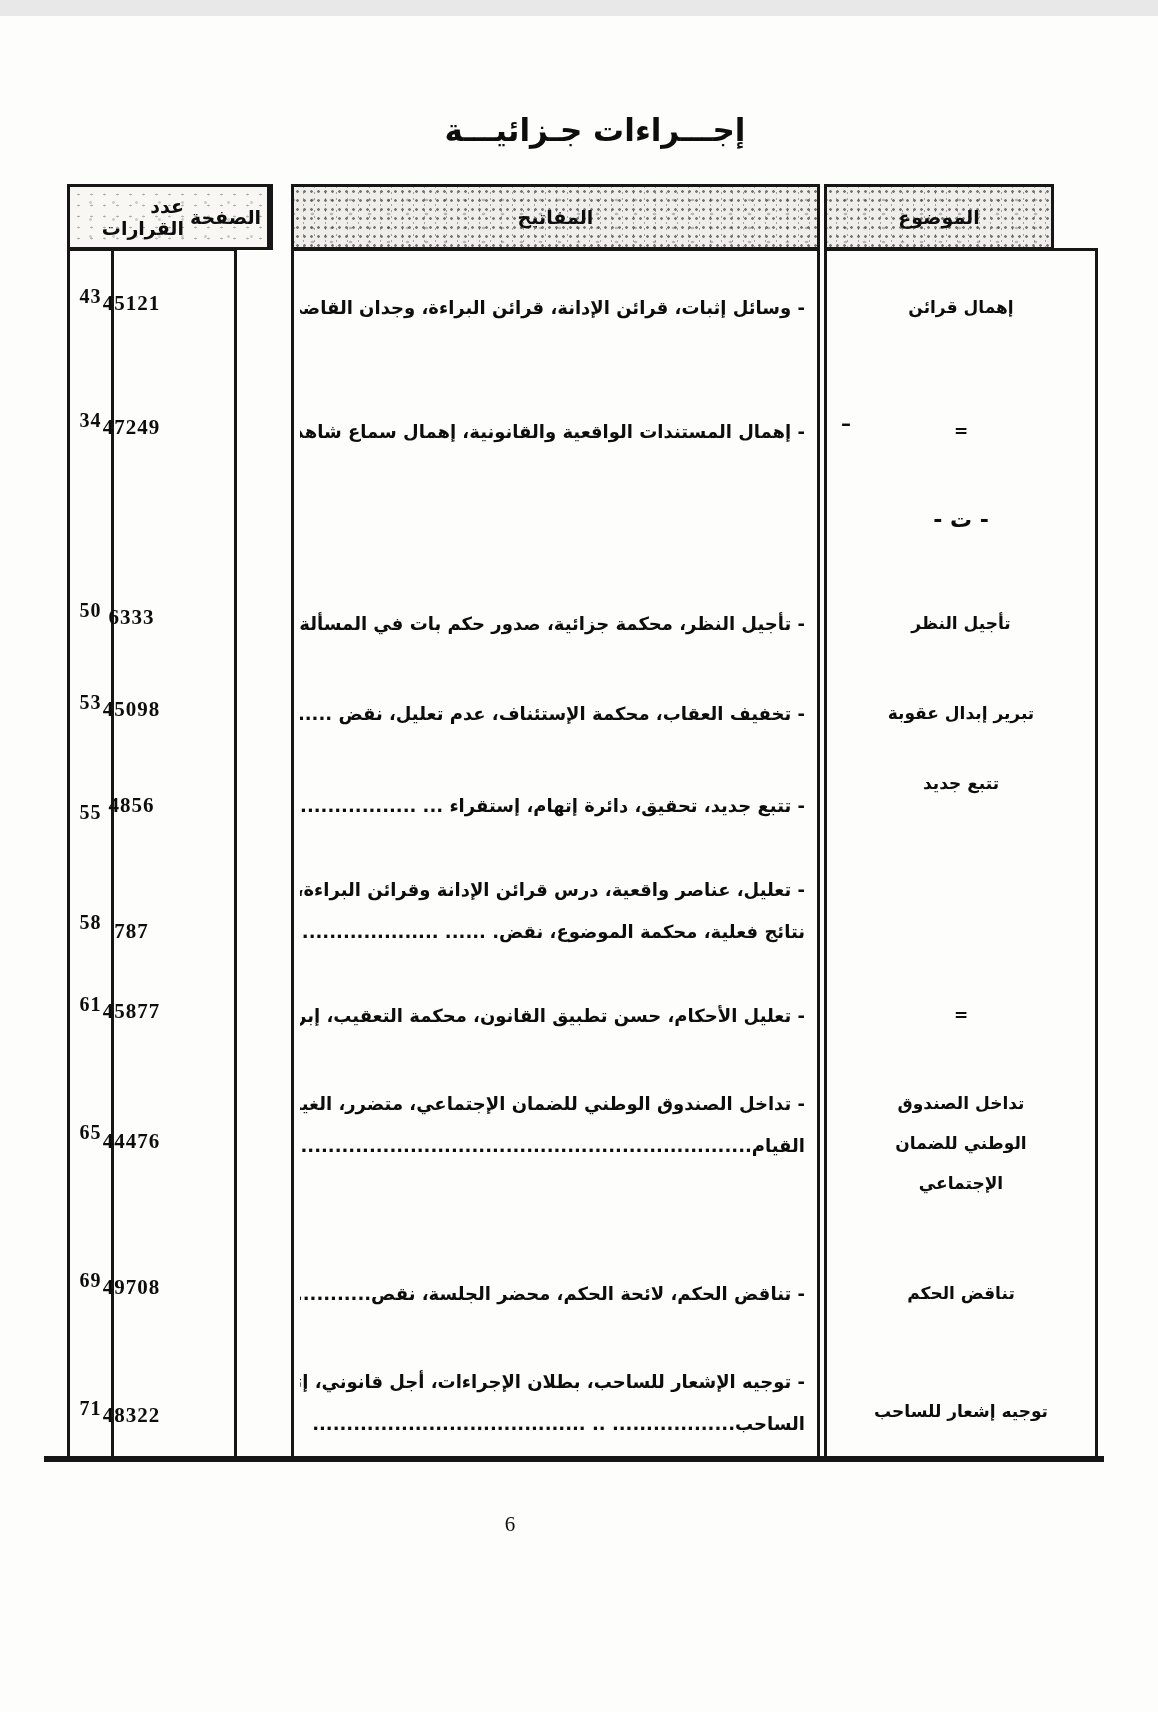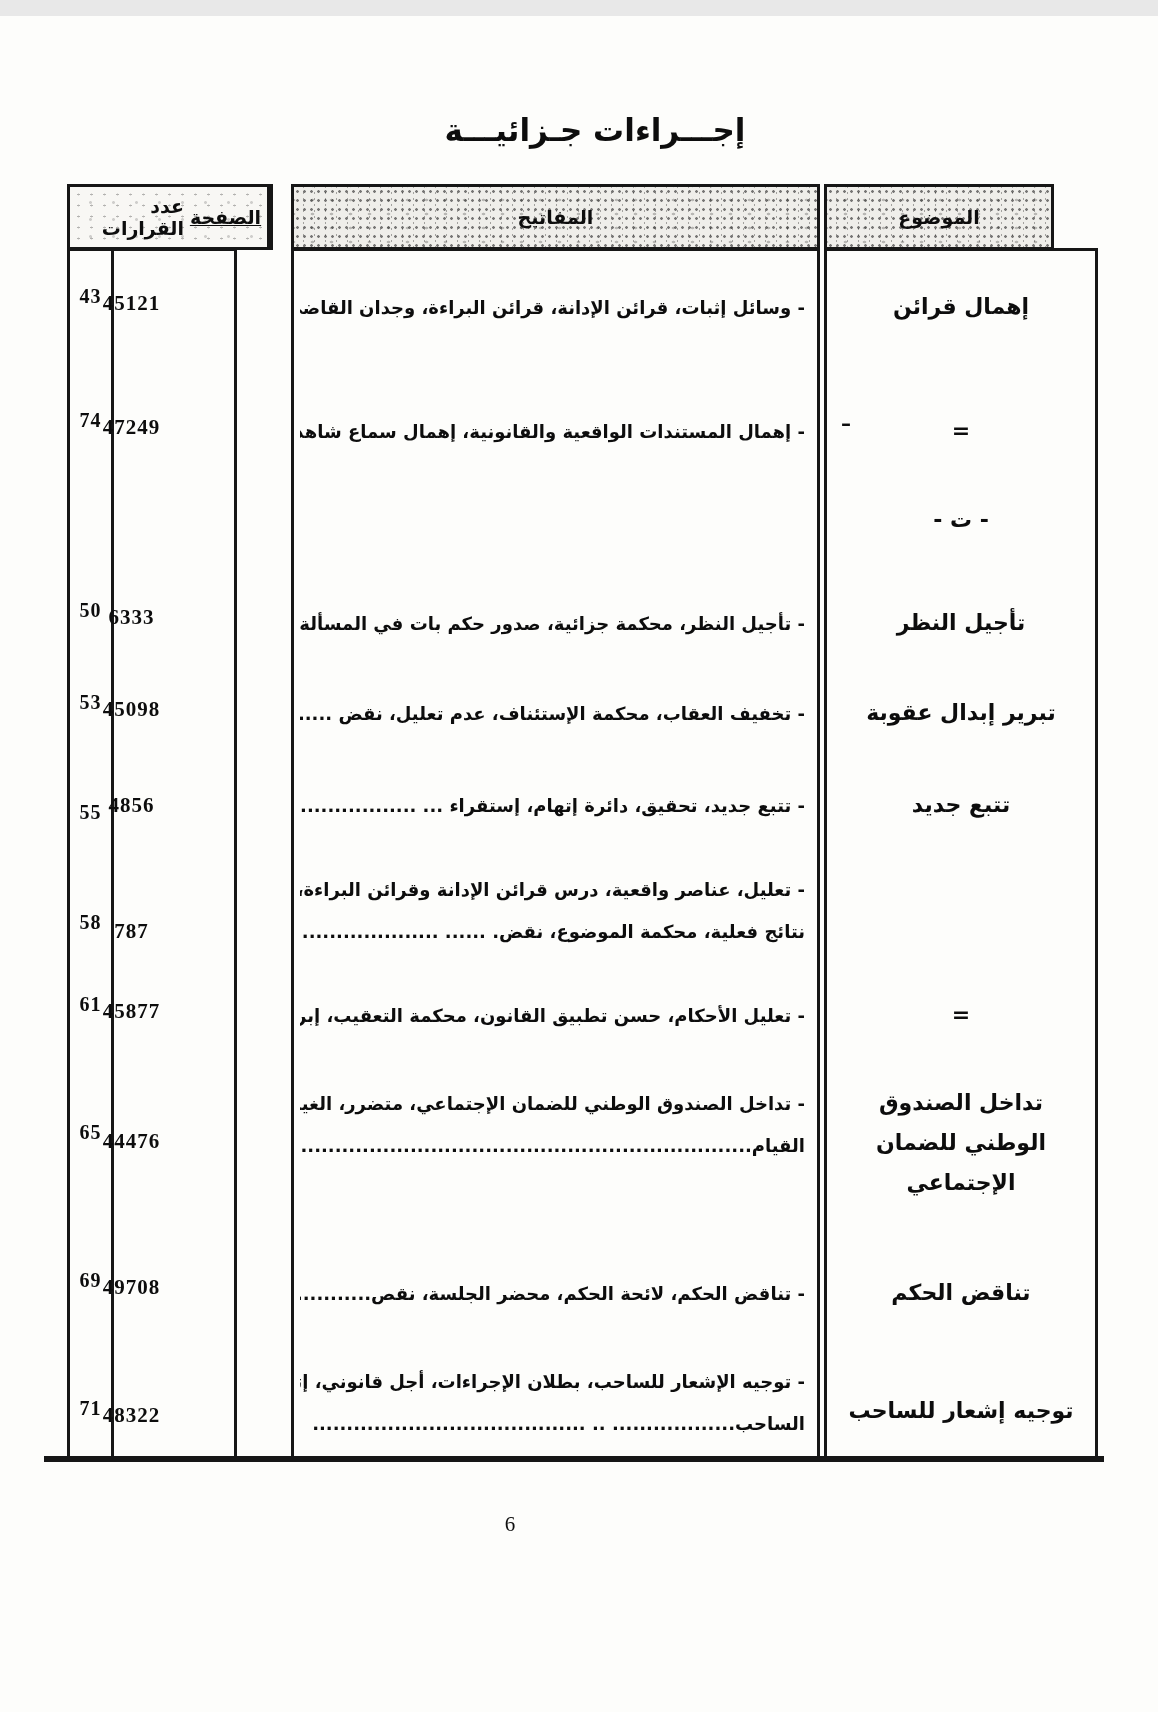--- a/index.html
+++ b/index.html
@@ -32,34 +32,34 @@
   }
   .speckle-light{
     background-color:#f8f7f4;
     background-image:
       radial-gradient(rgba(20,20,20,.30) 1px, transparent 1.3px),
       radial-gradient(rgba(20,20,20,.18) 1.4px, transparent 2px);
     background-size:13px 11px,23px 17px;
     background-position:2px 2px,9px 7px;
   }
   .hdr-left .cell{flex:1;display:flex;align-items:center;justify-content:center;height:100%;}
-  .hdr-left .cell.page{max-width:83px;border-right:3px solid #161616;text-decoration:underline;}
+  .hdr-left .cell.page{max-width:83px;border-right:3px solid #161616;}
   
   .bod{top:232px;height:1212px;}
   .bod-left{left:67px;width:170px;}
   .bod-summary{left:291px;width:529px;overflow:hidden;}
   .bod-subject{left:824px;width:274px;}
   .bod-left .divider{position:absolute;top:0;bottom:0;right:120px;width:3px;background:#161616;}
   
   .itm{position:absolute;left:0;right:0;font-weight:bold;}
   .num{text-align:center;font-family:"Liberation Serif",serif;font-size:21px;letter-spacing:1px;}
   .pgnum{text-align:center;font-family:"Liberation Serif",serif;font-size:20px;letter-spacing:1px;}
   .num-col{position:absolute;top:0;bottom:0;left:0;width:123px;}
   .pg-col{position:absolute;top:0;bottom:0;right:123px;left:0;}
-  .subj{text-align:center;font-size:22px;line-height:40px;white-space:nowrap;}
+  .subj{text-align:center;font-size:17px;line-height:40px;white-space:nowrap;}
   .sum{right:12px;left:6px;text-align:right;font-size:18px;line-height:42px;white-space:nowrap;overflow:hidden;}
   .sum span{display:block;}
   .subj span{display:block;}
   .sep-letter{text-align:center;font-size:22px;letter-spacing:4px;}
   .ditto-dash{position:absolute;left:14px;right:auto;font-size:20px;}
   .bottom-rule{position:absolute;left:44px;top:1440px;width:1060px;height:6px;background:#161616;}
   .footer-num{
     position:absolute;top:1496px;left:430px;width:160px;text-align:center;
     font-family:"Liberation Serif",serif;font-size:21px;color:#111;
   }
@@ -78,21 +78,21 @@
   <div class="box hdr hdr-summary speckle-heavy">المفاتيح</div>
   <div class="box hdr hdr-subject speckle-heavy">الموضوع</div>
 
   <div class="box bod bod-subject">
     <div class="itm subj" style="top:36px">إهمال قرائن</div>
     <div class="itm subj" style="top:160px">=</div>
     <div class="itm ditto-dash" style="top:160px">–</div>
     <div class="itm sep-letter" style="top:256px">- ت -</div>
     <div class="itm subj" style="top:352px">تأجيل النظر</div>
     <div class="itm subj" style="top:442px">تبرير إبدال عقوبة</div>
-    <div class="itm subj" style="top:534px">تتبع جديد</div>
+    <div class="itm subj" style="top:512px">تتبع جديد</div>
     <div class="itm subj" style="top:744px">=</div>
     <div class="itm subj" style="top:832px">
       <span>تداخل الصندوق</span>
       <span>الوطني للضمان</span>
       <span>الإجتماعي</span>
     </div>
     <div class="itm subj" style="top:1022px">تناقض الحكم</div>
     <div class="itm subj" style="top:1140px">توجيه إشعار للساحب</div>
   </div>
 
@@ -129,21 +129,21 @@
       <div class="itm num" style="top:542px">4856</div>
       <div class="itm num" style="top:668px">787</div>
       <div class="itm num" style="top:748px">45877</div>
       <div class="itm num" style="top:878px">44476</div>
       <div class="itm num" style="top:1024px">49708</div>
       <div class="itm num" style="top:1152px">48322</div>
     </div>
 
     <div class="pg-col">
       <div class="itm pgnum" style="top:34px">43</div>
-      <div class="itm pgnum" style="top:158px">74</div>
+      <div class="itm pgnum" style="top:158px">34</div>
       <div class="itm pgnum" style="top:348px">50</div>
       <div class="itm pgnum" style="top:440px">53</div>
       <div class="itm pgnum" style="top:550px">55</div>
       <div class="itm pgnum" style="top:660px">58</div>
       <div class="itm pgnum" style="top:742px">61</div>
       <div class="itm pgnum" style="top:870px">65</div>
       <div class="itm pgnum" style="top:1018px">69</div>
       <div class="itm pgnum" style="top:1146px">71</div>
     </div>
   </div>

